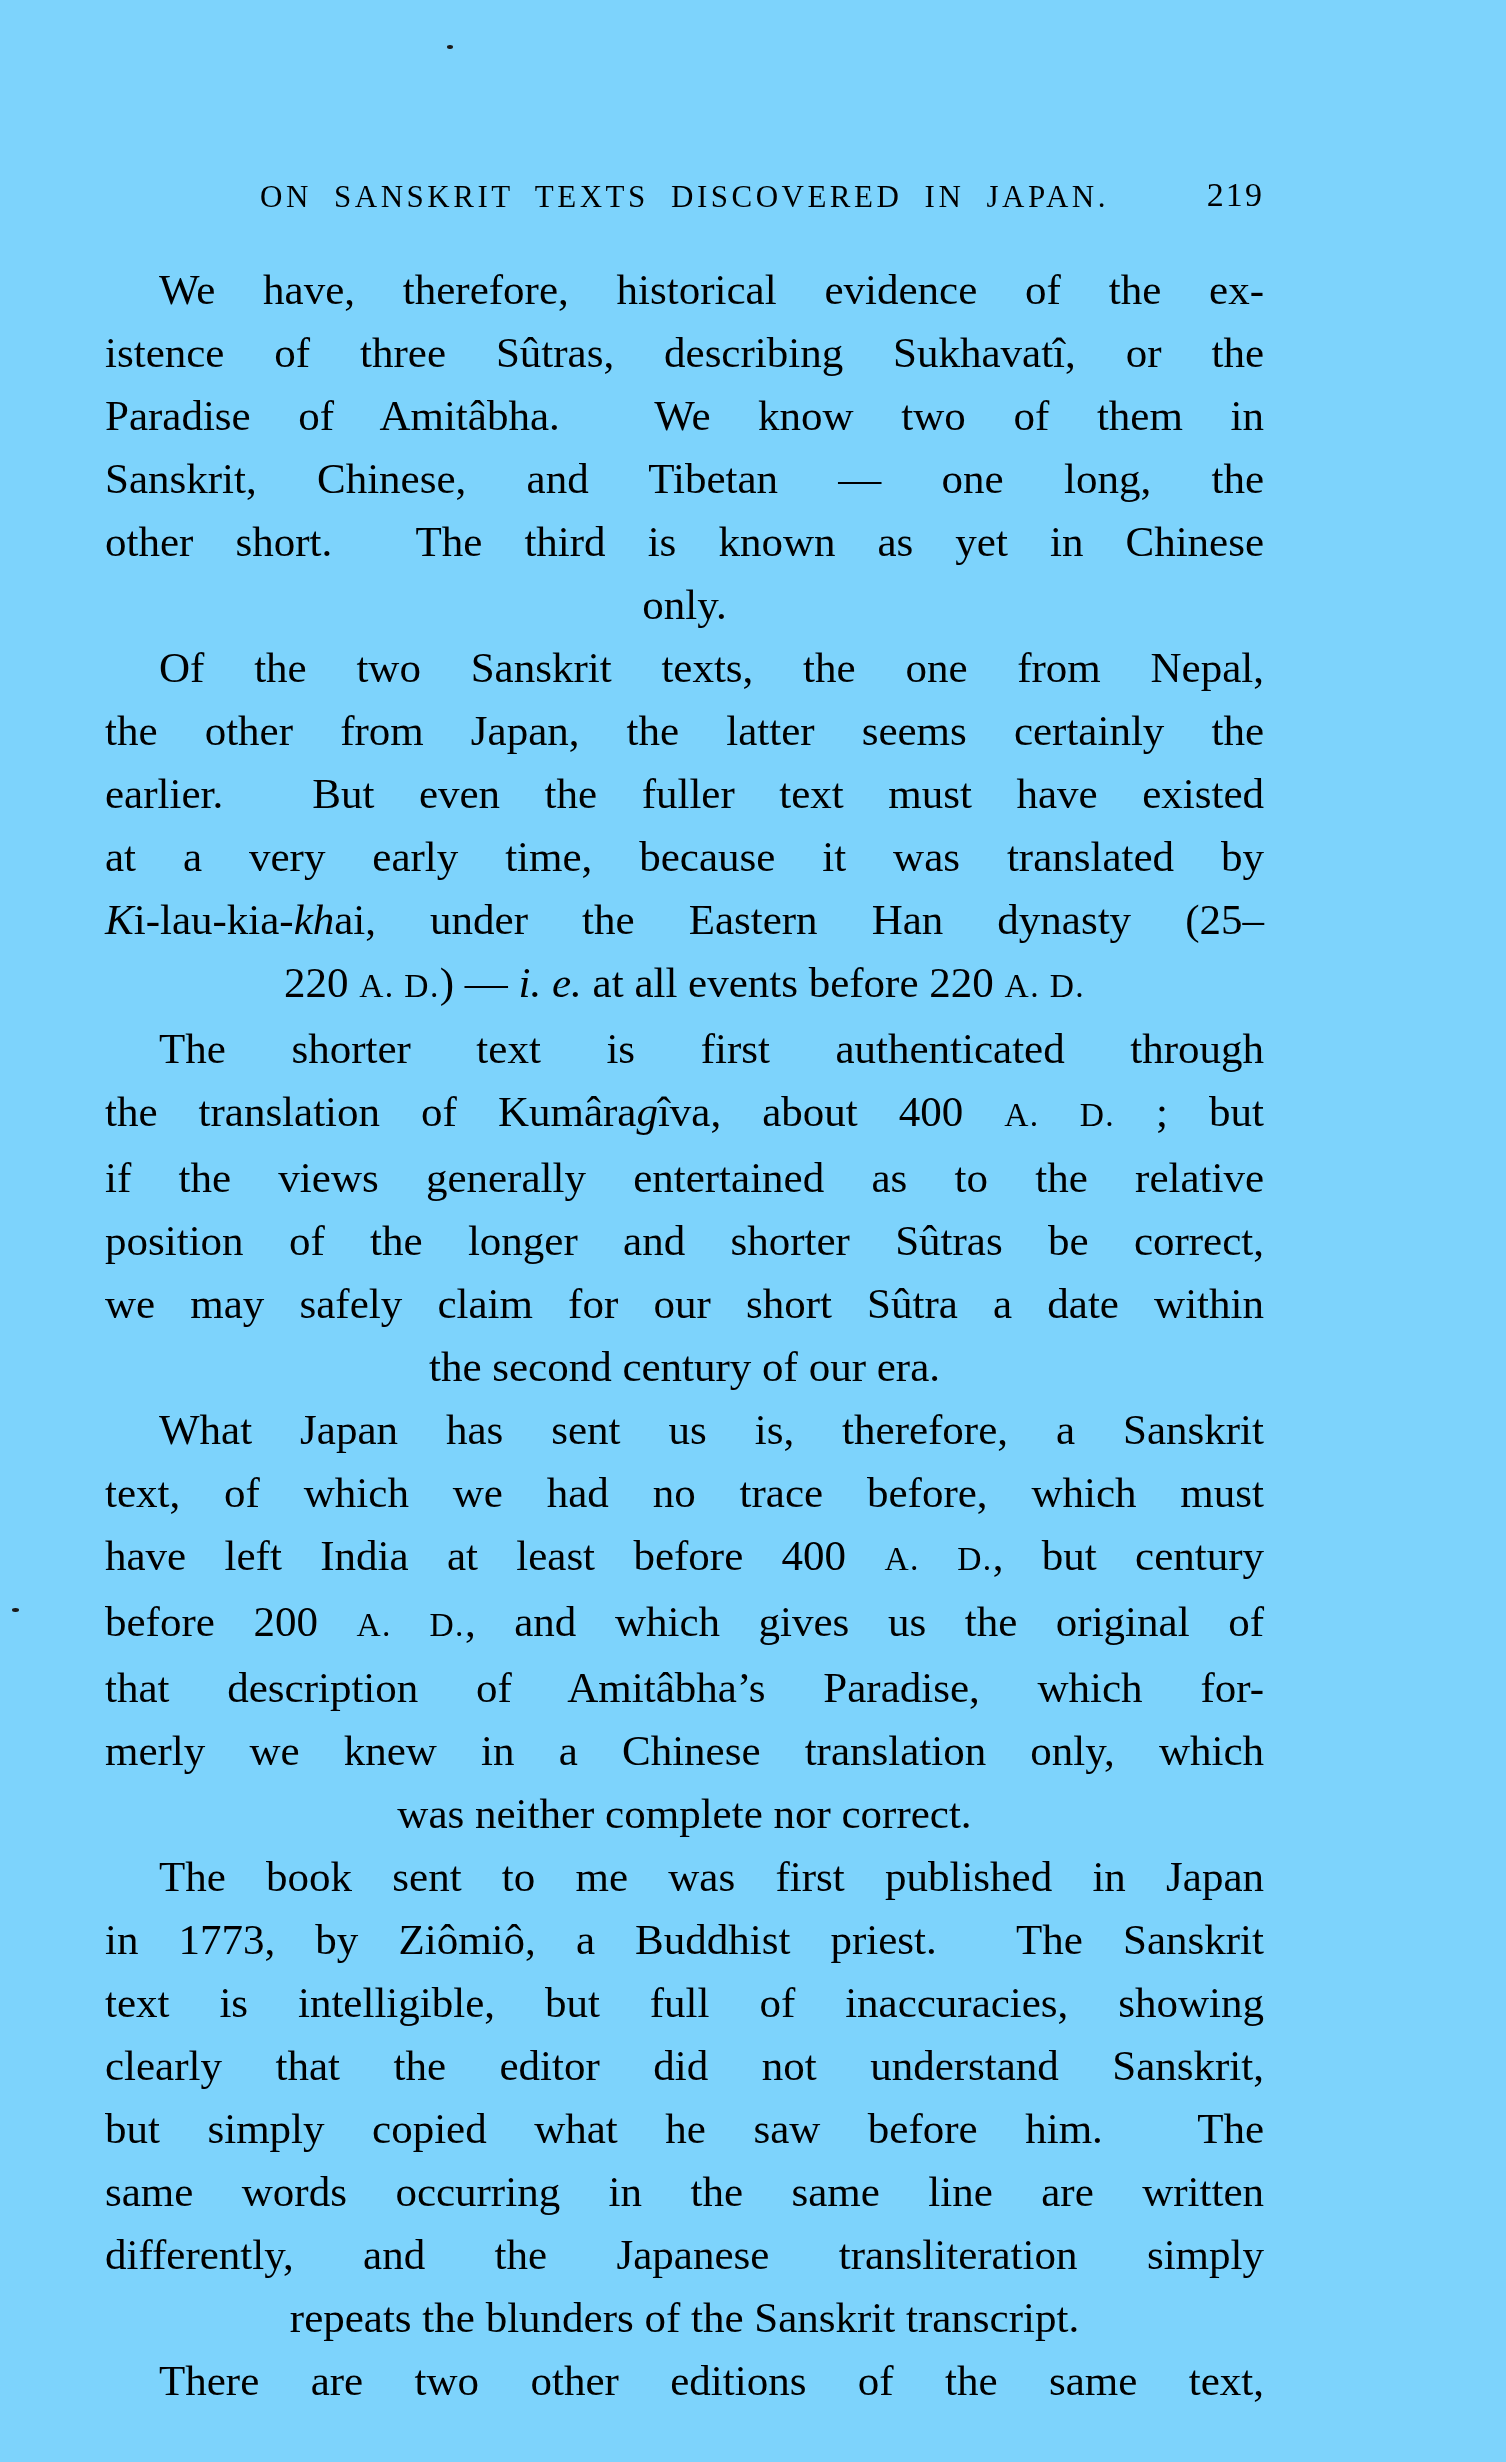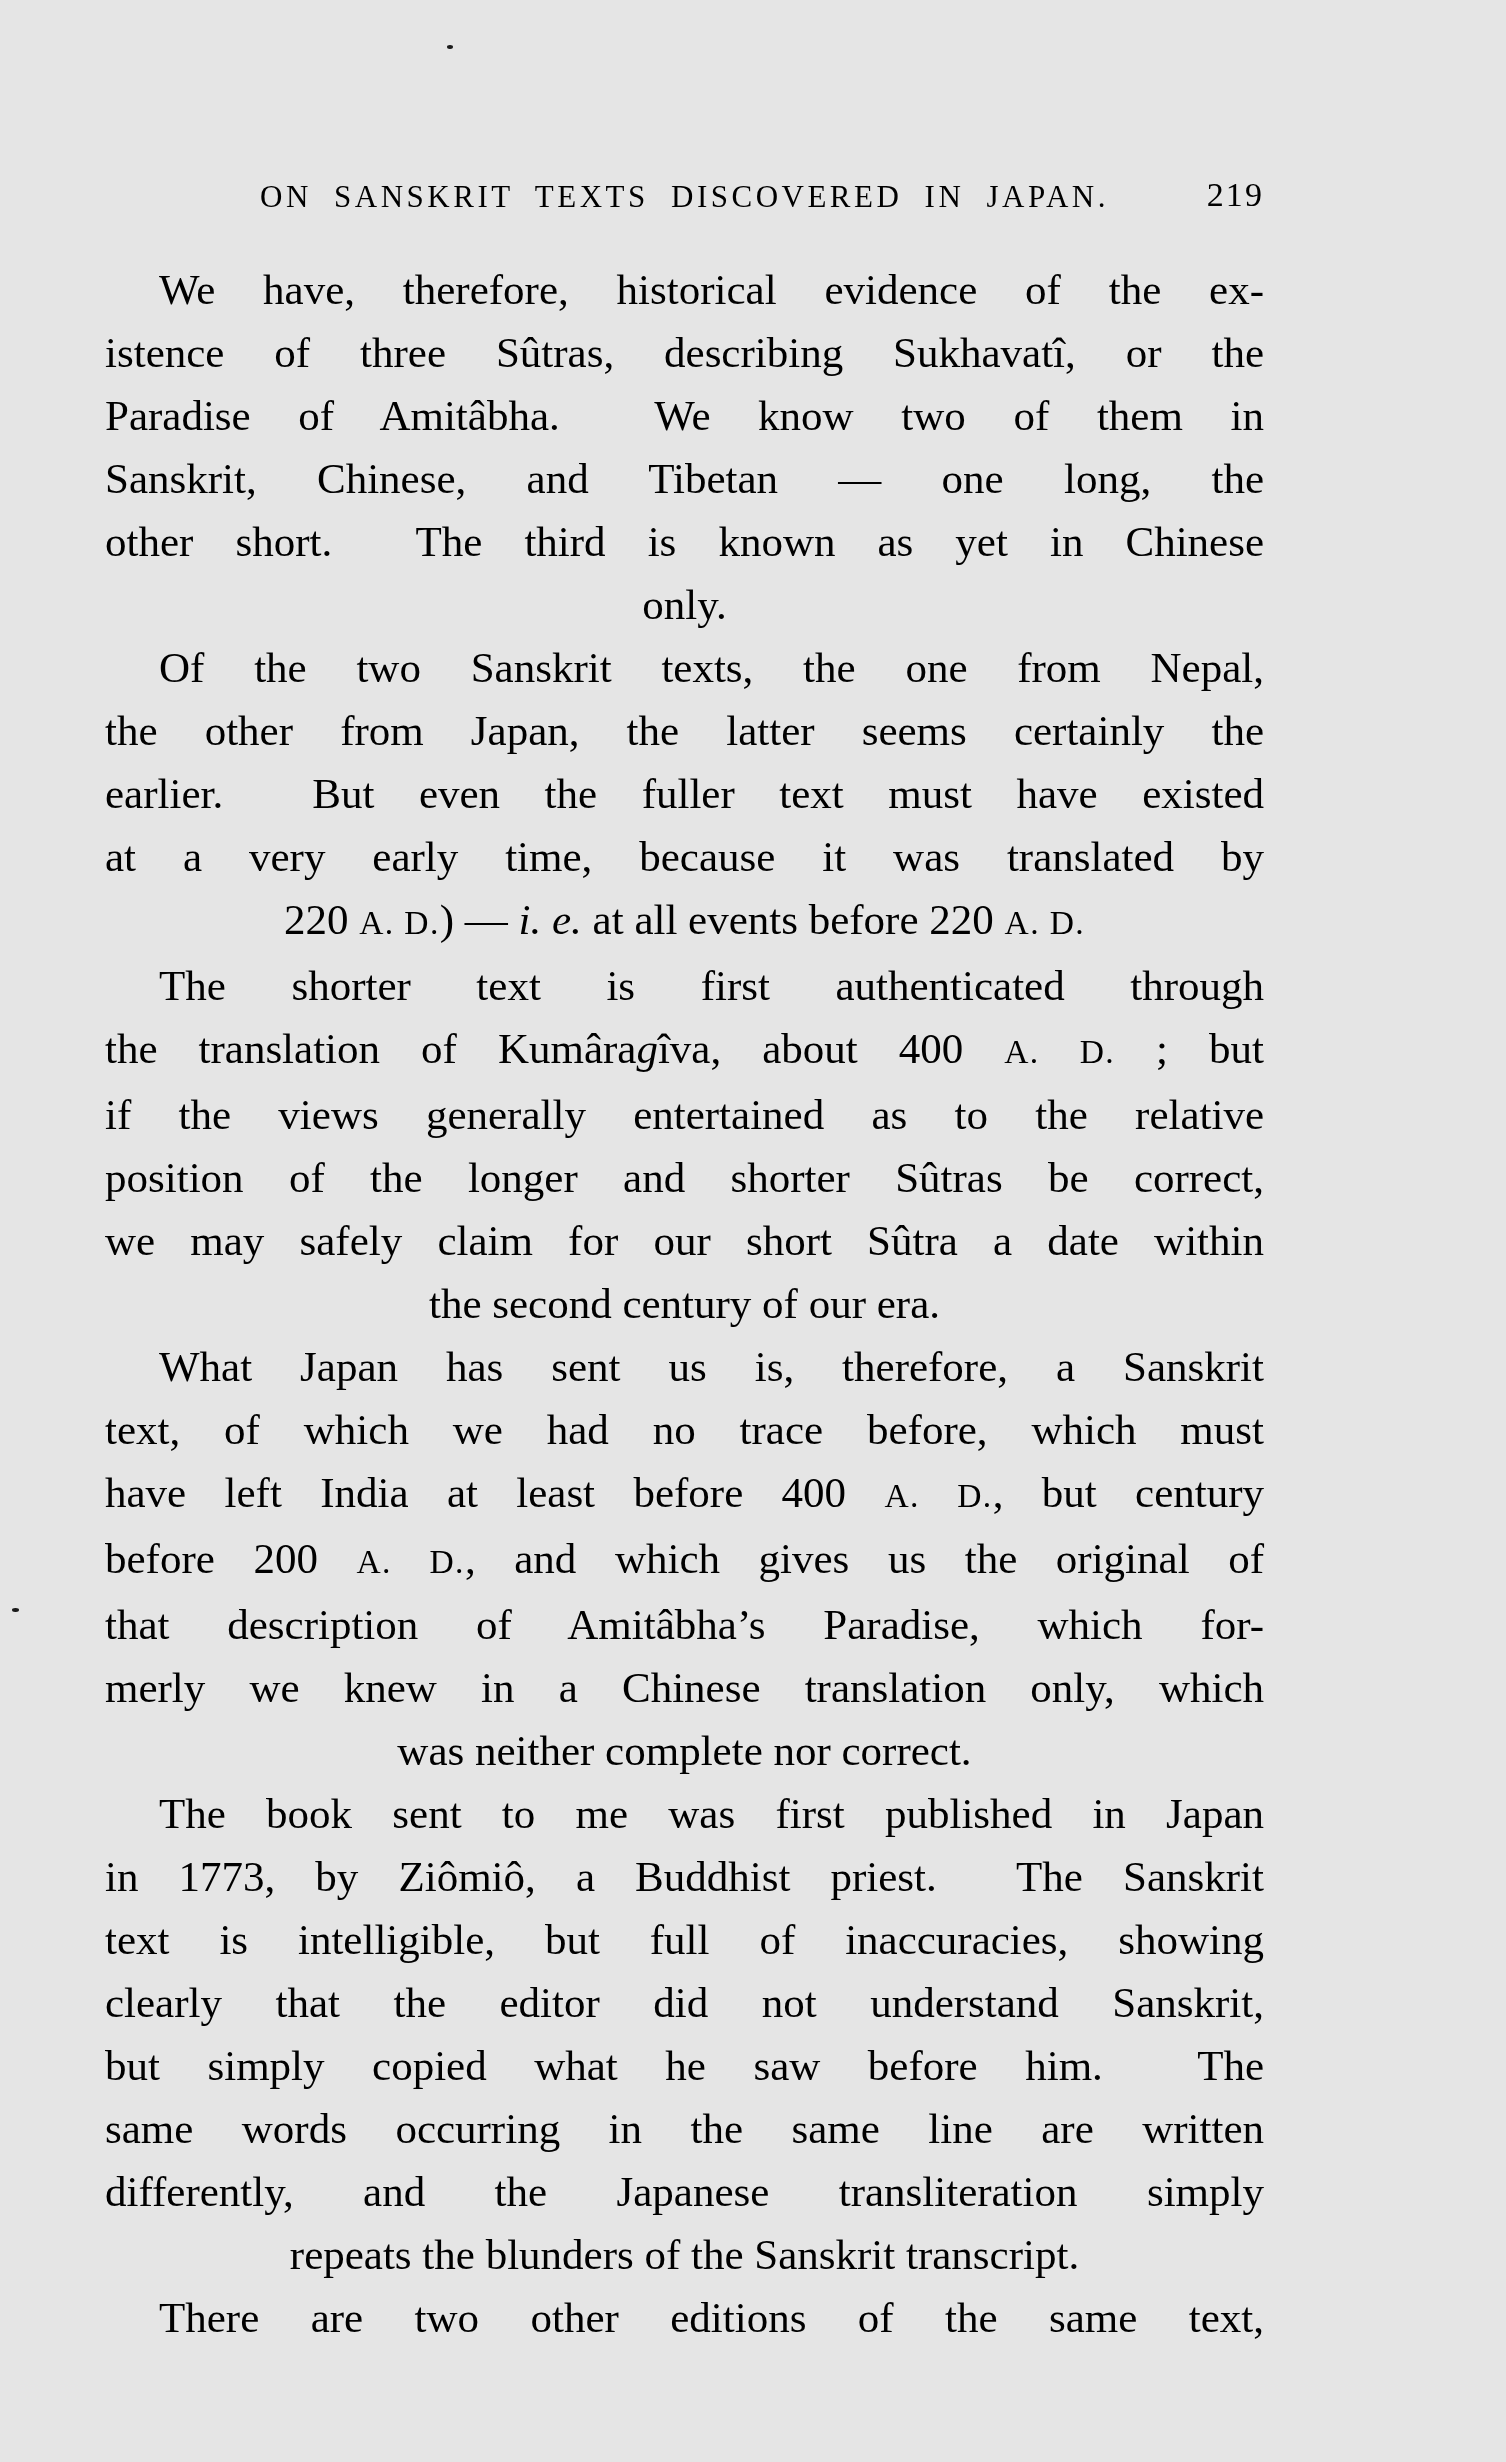--- a/index.html
+++ b/index.html
@@ -1,20 +1,20 @@
 <!DOCTYPE html>
 <html style="font-size:11px"><head>
 <meta charset="utf-8">
 <style>
   html, body { margin: 0; padding: 0; background: #ffffff; }
   .page {
     position: relative;
     width: 1506px;
     height: 2462px;
-    background: #e5e5e5;
+    background: #7dd3fc;
     color: #000000;
     font-family: "Liberation Serif", "DejaVu Serif", serif;
     overflow: hidden;
   }
   .header {
     position: absolute;
     left: 105px;
     top: 179px;
     width: 1159px;
     height: 49px;
@@ -73,20 +73,21 @@
       <div class="line indent just"><span>We have, therefore, historical evidence of the ex-</span></div>
       <div class="line just"><span>istence of three Sûtras, describing Sukhavatî, or the</span></div>
       <div class="line just"><span>Paradise of Amitâbha.  We know two of them in</span></div>
       <div class="line just"><span>Sanskrit, Chinese, and Tibetan — one long, the</span></div>
       <div class="line just"><span>other short.  The third is known as yet in Chinese</span></div>
       <div class="line"><span>only.</span></div>
       <div class="line indent just"><span>Of the two Sanskrit texts, the one from Nepal,</span></div>
       <div class="line just"><span>the other from Japan, the latter seems certainly the</span></div>
       <div class="line just"><span>earlier.  But even the fuller text must have existed</span></div>
       <div class="line just"><span>at a very early time, because it was translated by</span></div>
+      <div class="line just"><span class="it">K</span><span>i-lau-kia-</span><span class="it">kh</span><span>ai, under the Eastern Han dynasty (25–</span></div>
       <div class="line"><span>220 </span><span class="sc">A. D.</span><span>) — </span><span class="it">i. e.</span><span> at all events before 220 </span><span class="sc">A. D.</span></div>
       <div class="line indent just"><span>The shorter text is first authenticated through</span></div>
       <div class="line just"><span>the translation of Kumâra</span><span class="it">g</span><span>îva, about 400 </span><span class="sc">A. D.</span><span> ; but</span></div>
       <div class="line just"><span>if the views generally entertained as to the relative</span></div>
       <div class="line just"><span>position of the longer and shorter Sûtras be correct,</span></div>
       <div class="line just"><span>we may safely claim for our short Sûtra a date within</span></div>
       <div class="line"><span>the second century of our era.</span></div>
       <div class="line indent just"><span>What Japan has sent us is, therefore, a Sanskrit</span></div>
       <div class="line just"><span>text, of which we had no trace before, which must</span></div>
       <div class="line just"><span>have left India at least before 400 </span><span class="sc">A. D.</span><span>, but century</span></div>

